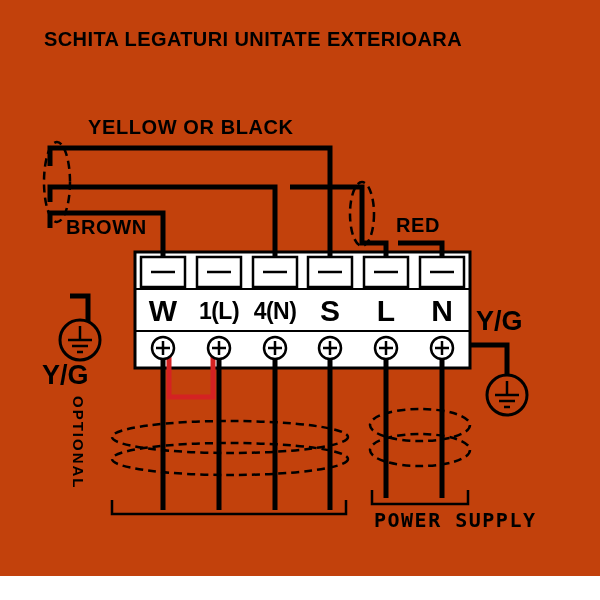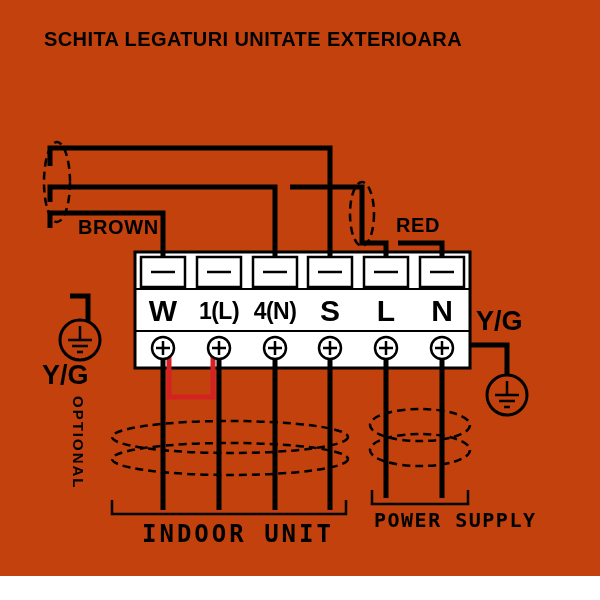--- a/index.html
+++ b/index.html
@@ -145,30 +145,30 @@
     </g>
 
     <g fill="none" stroke="#000" stroke-width="2.5">
       <path d="M112 500 V514 H346 V500"></path>
       <path d="M372 490 V504 H468 V490"></path>
     </g>
   </svg>
 
   <div class="lbl title" style="left:44px;top:28px;">SCHITA LEGATURI UNITATE EXTERIOARA</div>
 
-  <div class="lbl wire-lbl" style="left:78px;top:216px;">BROWN</div>
+  <div class="lbl wire-lbl" style="left:88px;top:116px;">YELLOW OR BLACK</div>
+  <div class="lbl wire-lbl" style="left:66px;top:216px;">BROWN</div>
   <div class="lbl wire-lbl" style="left:396px;top:214px;">RED</div>
 
   <div class="term big" style="left:135px;">W</div>
   <div class="term small" style="left:191px;">1(L)</div>
   <div class="term small" style="left:247px;">4(N)</div>
   <div class="term big" style="left:302px;">S</div>
   <div class="term big" style="left:358px;">L</div>
   <div class="term big" style="left:414px;">N</div>
 
   <div class="lbl yg" style="left:42px;top:360px;">Y/G</div>
   <div class="lbl yg" style="left:476px;top:306px;">Y/G</div>
 
   <div class="lbl optional" style="left:70px;top:396px;height:130px;">OPTIONAL</div>
-  <div class="lbl mono indoor" style="left:142px;top:520px;">INDOOR UNIT</div>
   <div class="lbl mono power" style="left:374px;top:508px;">POWER SUPPLY</div>
 
 </div>
 
 </body></html>

